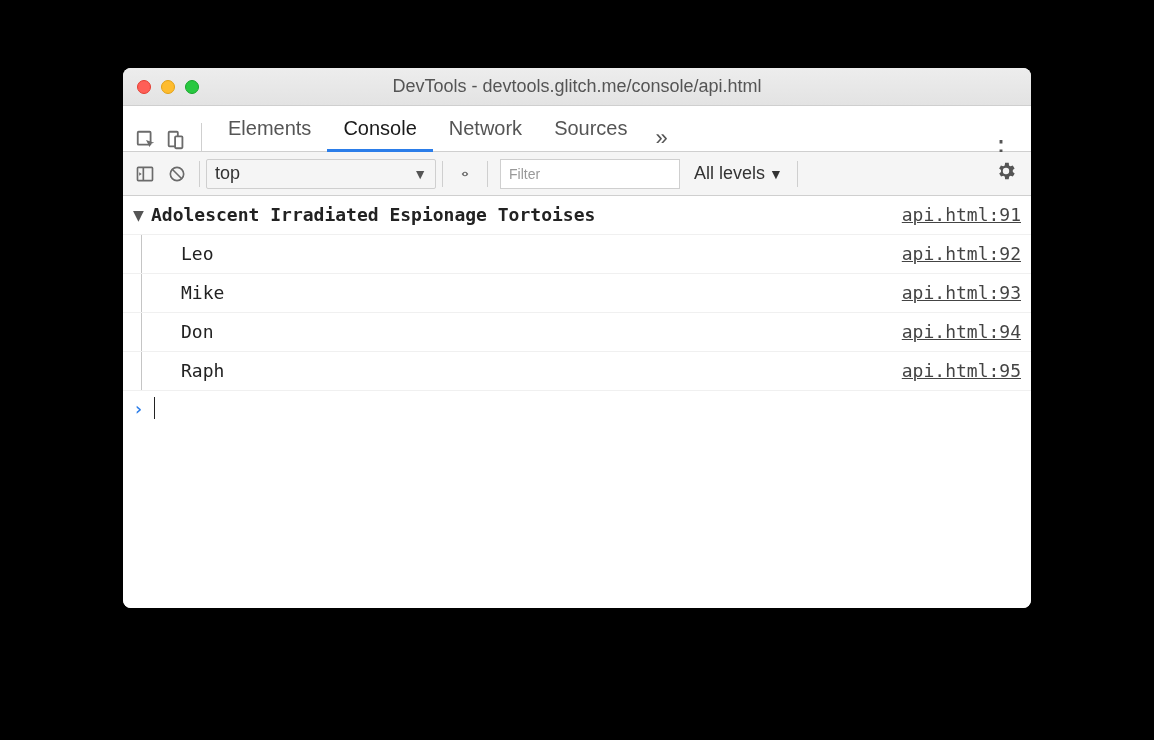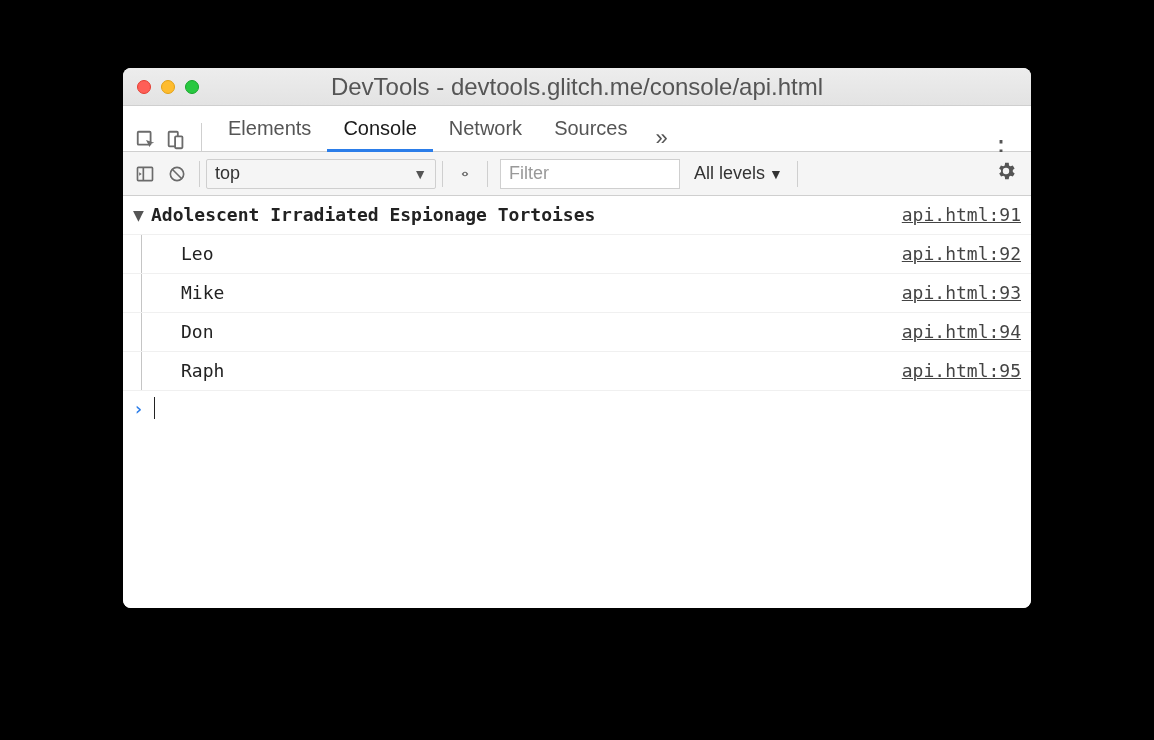--- a/index.html
+++ b/index.html
@@ -36,21 +36,21 @@
     display: flex;
     gap: 10px;
     margin-left: 14px;
   }
   .tl { width: 14px; height: 14px; border-radius: 50%; }
   .tl.red { background:#ff5f57; border:1px solid #e33e32;}
   .tl.yel { background:#febc2e; border:1px solid #e1a116;}
   .tl.grn { background:#28c840; border:1px solid #17a62b;}
   .titletext {
     position:absolute; left:0; right:0; text-align:center;
-    font-size: 24px; color:#555; font-weight:400;
+    font-size: 18px; color:#555; font-weight:400;
     pointer-events:none;
   }
   
   .tabsrow {
     height: 46px;
     border-bottom: 1px solid #cfcfcf;
     display:flex;
     align-items:flex-end;
     font-size: 20px;
     color:#555;
@@ -113,21 +113,21 @@
     flex: 0 0 180px;
     height:30px;
     border:1px solid #cfcfcf;
     background:#fff;
     padding: 0 8px;
     display:flex; align-items:center;
     color:#888;
     margin: 0 6px;
   }
   .filterbox input {
-    border:none; outline:none; width:100%; font-size:18px; color:#ec4899; background:transparent;
+    border:none; outline:none; width:100%; font-size:14px; color:#ec4899; background:transparent;
   }
   .filterbox input::placeholder { color:#999; }
   .levels {
     display:flex; align-items:center; gap:4px; color:#333; padding:0 8px; cursor:pointer;
   }
   .gear { margin-left:auto; margin-right:8px; color:#555; cursor:pointer; }
   .gear svg { width:22px; height:22px; }
   
   .consolebody {
     flex:1;

